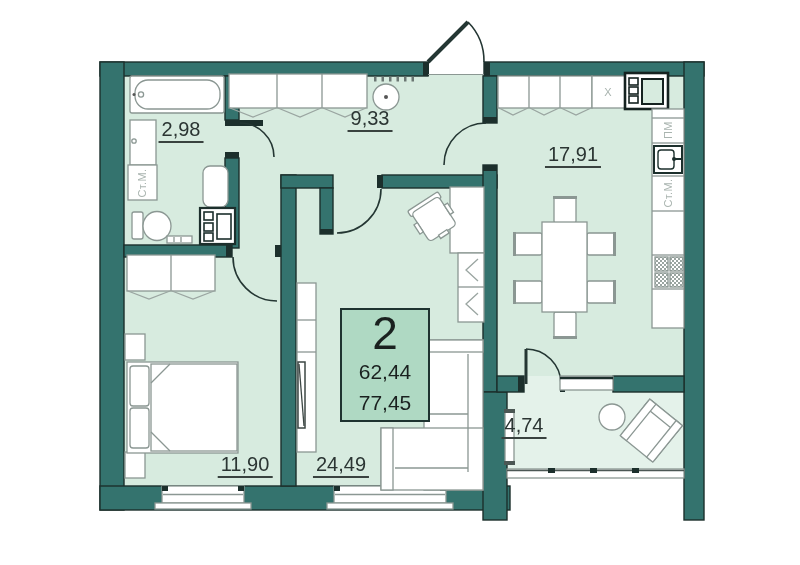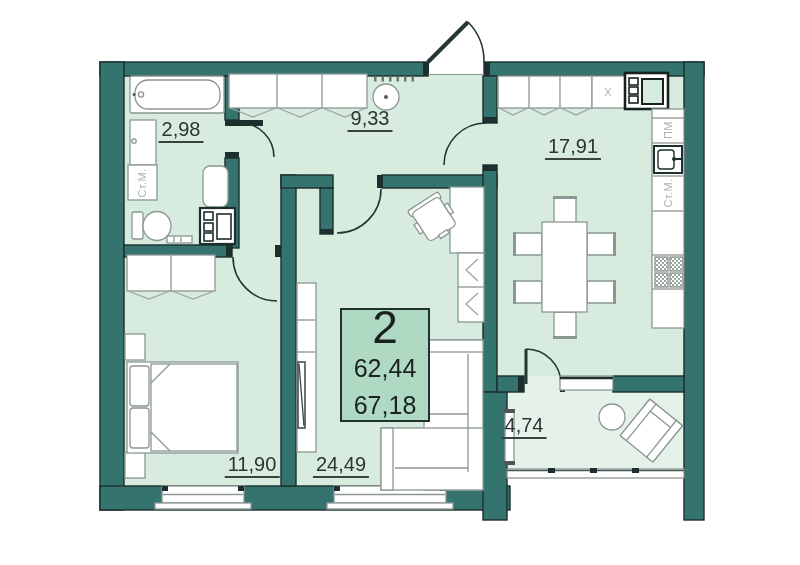--- a/index.html
+++ b/index.html
@@ -8,21 +8,21 @@
   .plan-svg{position:absolute;left:0;top:0;}
   .area-label{position:absolute;transform:translate(-50%,-50%);font-size:20px;color:#2b3533;
               border-bottom:2px solid #39423f;padding:0 3px 1px;line-height:1.05;white-space:nowrap;}
   .gray-label{position:absolute;transform:translate(-50%,-50%) rotate(-90deg);font-size:11px;
               color:#a9b4af;letter-spacing:.4px;white-space:nowrap;}
   .gray-label.flat{transform:translate(-50%,-50%);}
   .info-box{position:absolute;left:340px;top:308px;width:90px;height:114px;box-sizing:border-box;
             background:#afd9c3;border:2.5px solid #1e3330;display:flex;flex-direction:column;
             align-items:center;justify-content:center;color:#1a211f;}
   .info-box .rooms{font-size:46px;line-height:1.0;margin-top:-2px;}
-  .info-box .num{font-size:25px;line-height:1.5;text-align:center;}
+  .info-box .num{font-size:21px;line-height:1.5;text-align:center;}
 </style>
 </head>
 <body>
 
 <div class="stage">
 <svg class="plan-svg" width="800" height="565" viewBox="0 0 800 565">
 
   <defs>
     <pattern id="hatch" width="4" height="4" patternUnits="userSpaceOnUse">
       <rect x="0" y="0" width="2" height="2" fill="#9aa5a1"></rect>
@@ -271,28 +271,28 @@
       <rect x="-21" y="-24" width="8" height="47"></rect>
       <rect x="13" y="-24" width="8" height="47"></rect>
     </g>
   </g>
 
   <line x1="428" y1="74.5" x2="484" y2="74.5" stroke="#8b9793" stroke-width="1"></line>
 </svg>
 
 <div class="area-label" style="left:181px;top:131px">2,98</div>
 <div class="area-label" style="left:370px;top:120px">9,33</div>
-<div class="area-label" style="left:573px;top:148px">17,91</div>
-<div class="area-label" style="left:252px;top:466px">11,90</div>
+<div class="area-label" style="left:573px;top:156px">17,91</div>
+<div class="area-label" style="left:245px;top:466px">11,90</div>
 <div class="area-label" style="left:341px;top:466px">24,49</div>
 <div class="area-label" style="left:524px;top:427px">4,74</div>
 
 <div class="gray-label" style="left:142px;top:183px">Ст.М.</div>
 <div class="gray-label flat" style="left:608px;top:92px">X</div>
 <div class="gray-label" style="left:668px;top:130px">ПМ</div>
 <div class="gray-label" style="left:668px;top:193px">Ст.М.</div>
 
 <div class="info-box">
   <div class="rooms">2</div>
   <div class="num">62,44</div>
-  <div class="num">67,18</div>
+  <div class="num">77,45</div>
 </div>
 </div>
 
 </body></html>

